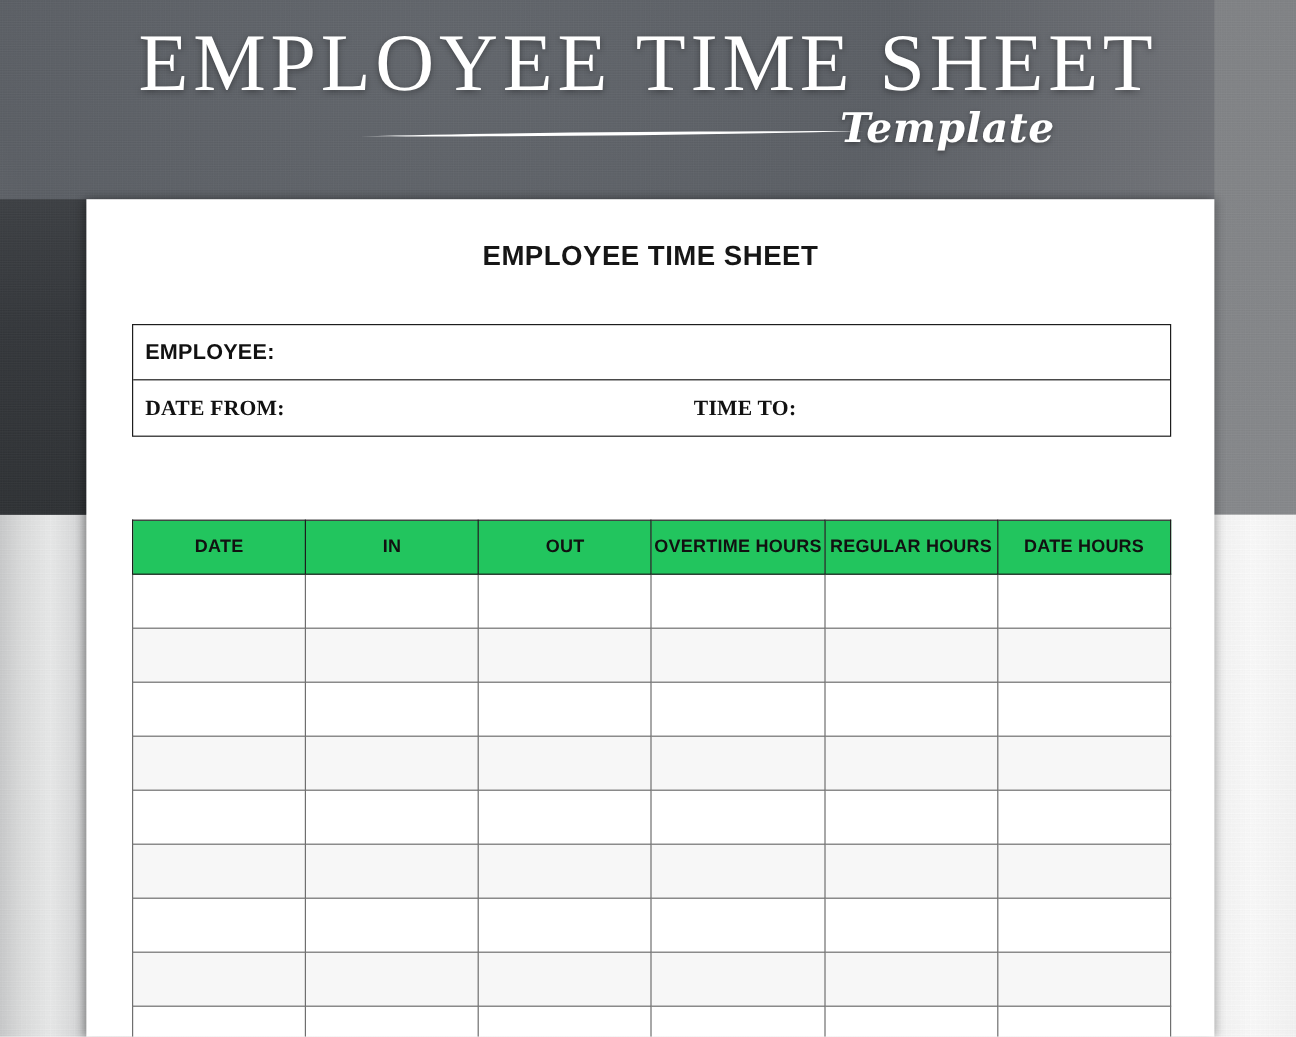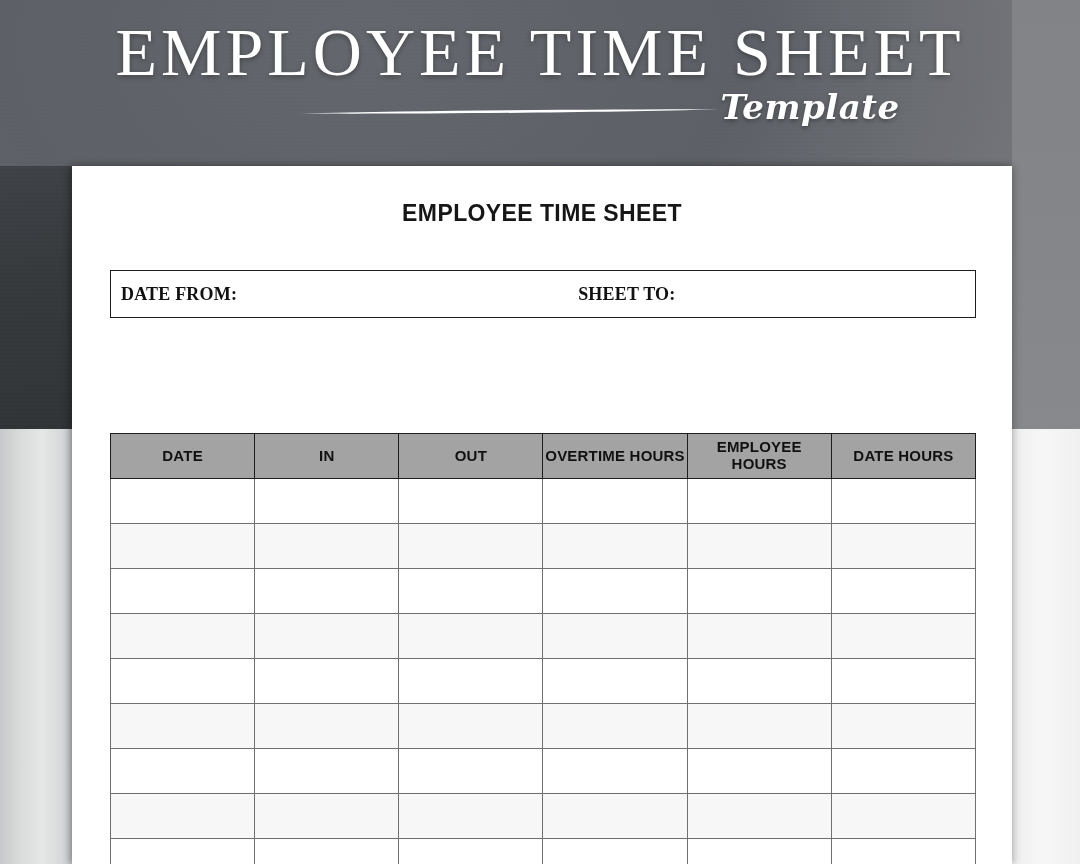--- a/index.html
+++ b/index.html
@@ -102,21 +102,21 @@
     left: 300px;
     top: 24px;
     width: 420px;
     height: 7px;
   }
   #banner .banner-sub {
     position: absolute;
     left: 700px;
     top: 2px;
     width: 220px;
-    text-align: center;
+    text-align: left;
     font-family: "DejaVu Serif", "Liberation Serif", serif;
     font-style: italic;
     font-weight: bold;
     font-size: 34px;
     color: #ffffff;
     letter-spacing: .5px;
     text-shadow: 0 2px 4px rgba(0,0,0,.35);
   }
 
   
@@ -183,21 +183,21 @@
   }
   .hours-table thead th {
     border-color: #1d1d1d;
     height: 45px;
     font-size: 15px;
     font-weight: bold;
     color: #111111;
     text-align: center;
     line-height: 1.12;
     letter-spacing: .2px;
-    background: #a3a3a3;
+    background: #22c55e;
     vertical-align: middle;
   }
   .hours-table tbody td {
     height: 45px;
     background: #ffffff;
   }
   .hours-table tbody tr.alt td {
     background: #f7f7f7;
   }
   .col-narrow { width: 143px; }
@@ -223,44 +223,48 @@
     </svg>
     <div class="banner-sub">Template</div>
   </div>
 </div>
 
 <div id="sheet">
 
   <div class="doc-title">EMPLOYEE TIME SHEET</div>
 
   <div class="info-table">
+    <div class="info-row">
+      <span class="info-label">EMPLOYEE:</span>
+      <span class="info-value"></span>
+    </div>
     <div class="info-row last">
       <span class="info-label">DATE FROM:</span>
       <span class="info-value"></span>
-      <span class="info-label date-to">SHEET TO:</span>
+      <span class="info-label date-to">TIME TO:</span>
       <span class="info-value"></span>
     </div>
   </div>
 
   <table class="hours-table">
     <colgroup>
       <col class="col-narrow">
         <col class="col-narrow">
         <col class="col-narrow">
       <col class="col-narrow">
         <col class="col-narrow">
         <col class="col-narrow">
     </colgroup>
     <thead>
       <tr>
         <th>DATE</th>
         <th>IN</th>
         <th>OUT</th>
         <th>OVERTIME HOURS</th>
-        <th>EMPLOYEE HOURS</th>
+        <th>REGULAR HOURS</th>
         <th>DATE HOURS</th>
       </tr>
     </thead>
     <tbody id="hours-body">
         <tr>
           <td></td>
           <td></td>
           <td></td>
           <td></td>
           <td></td>

